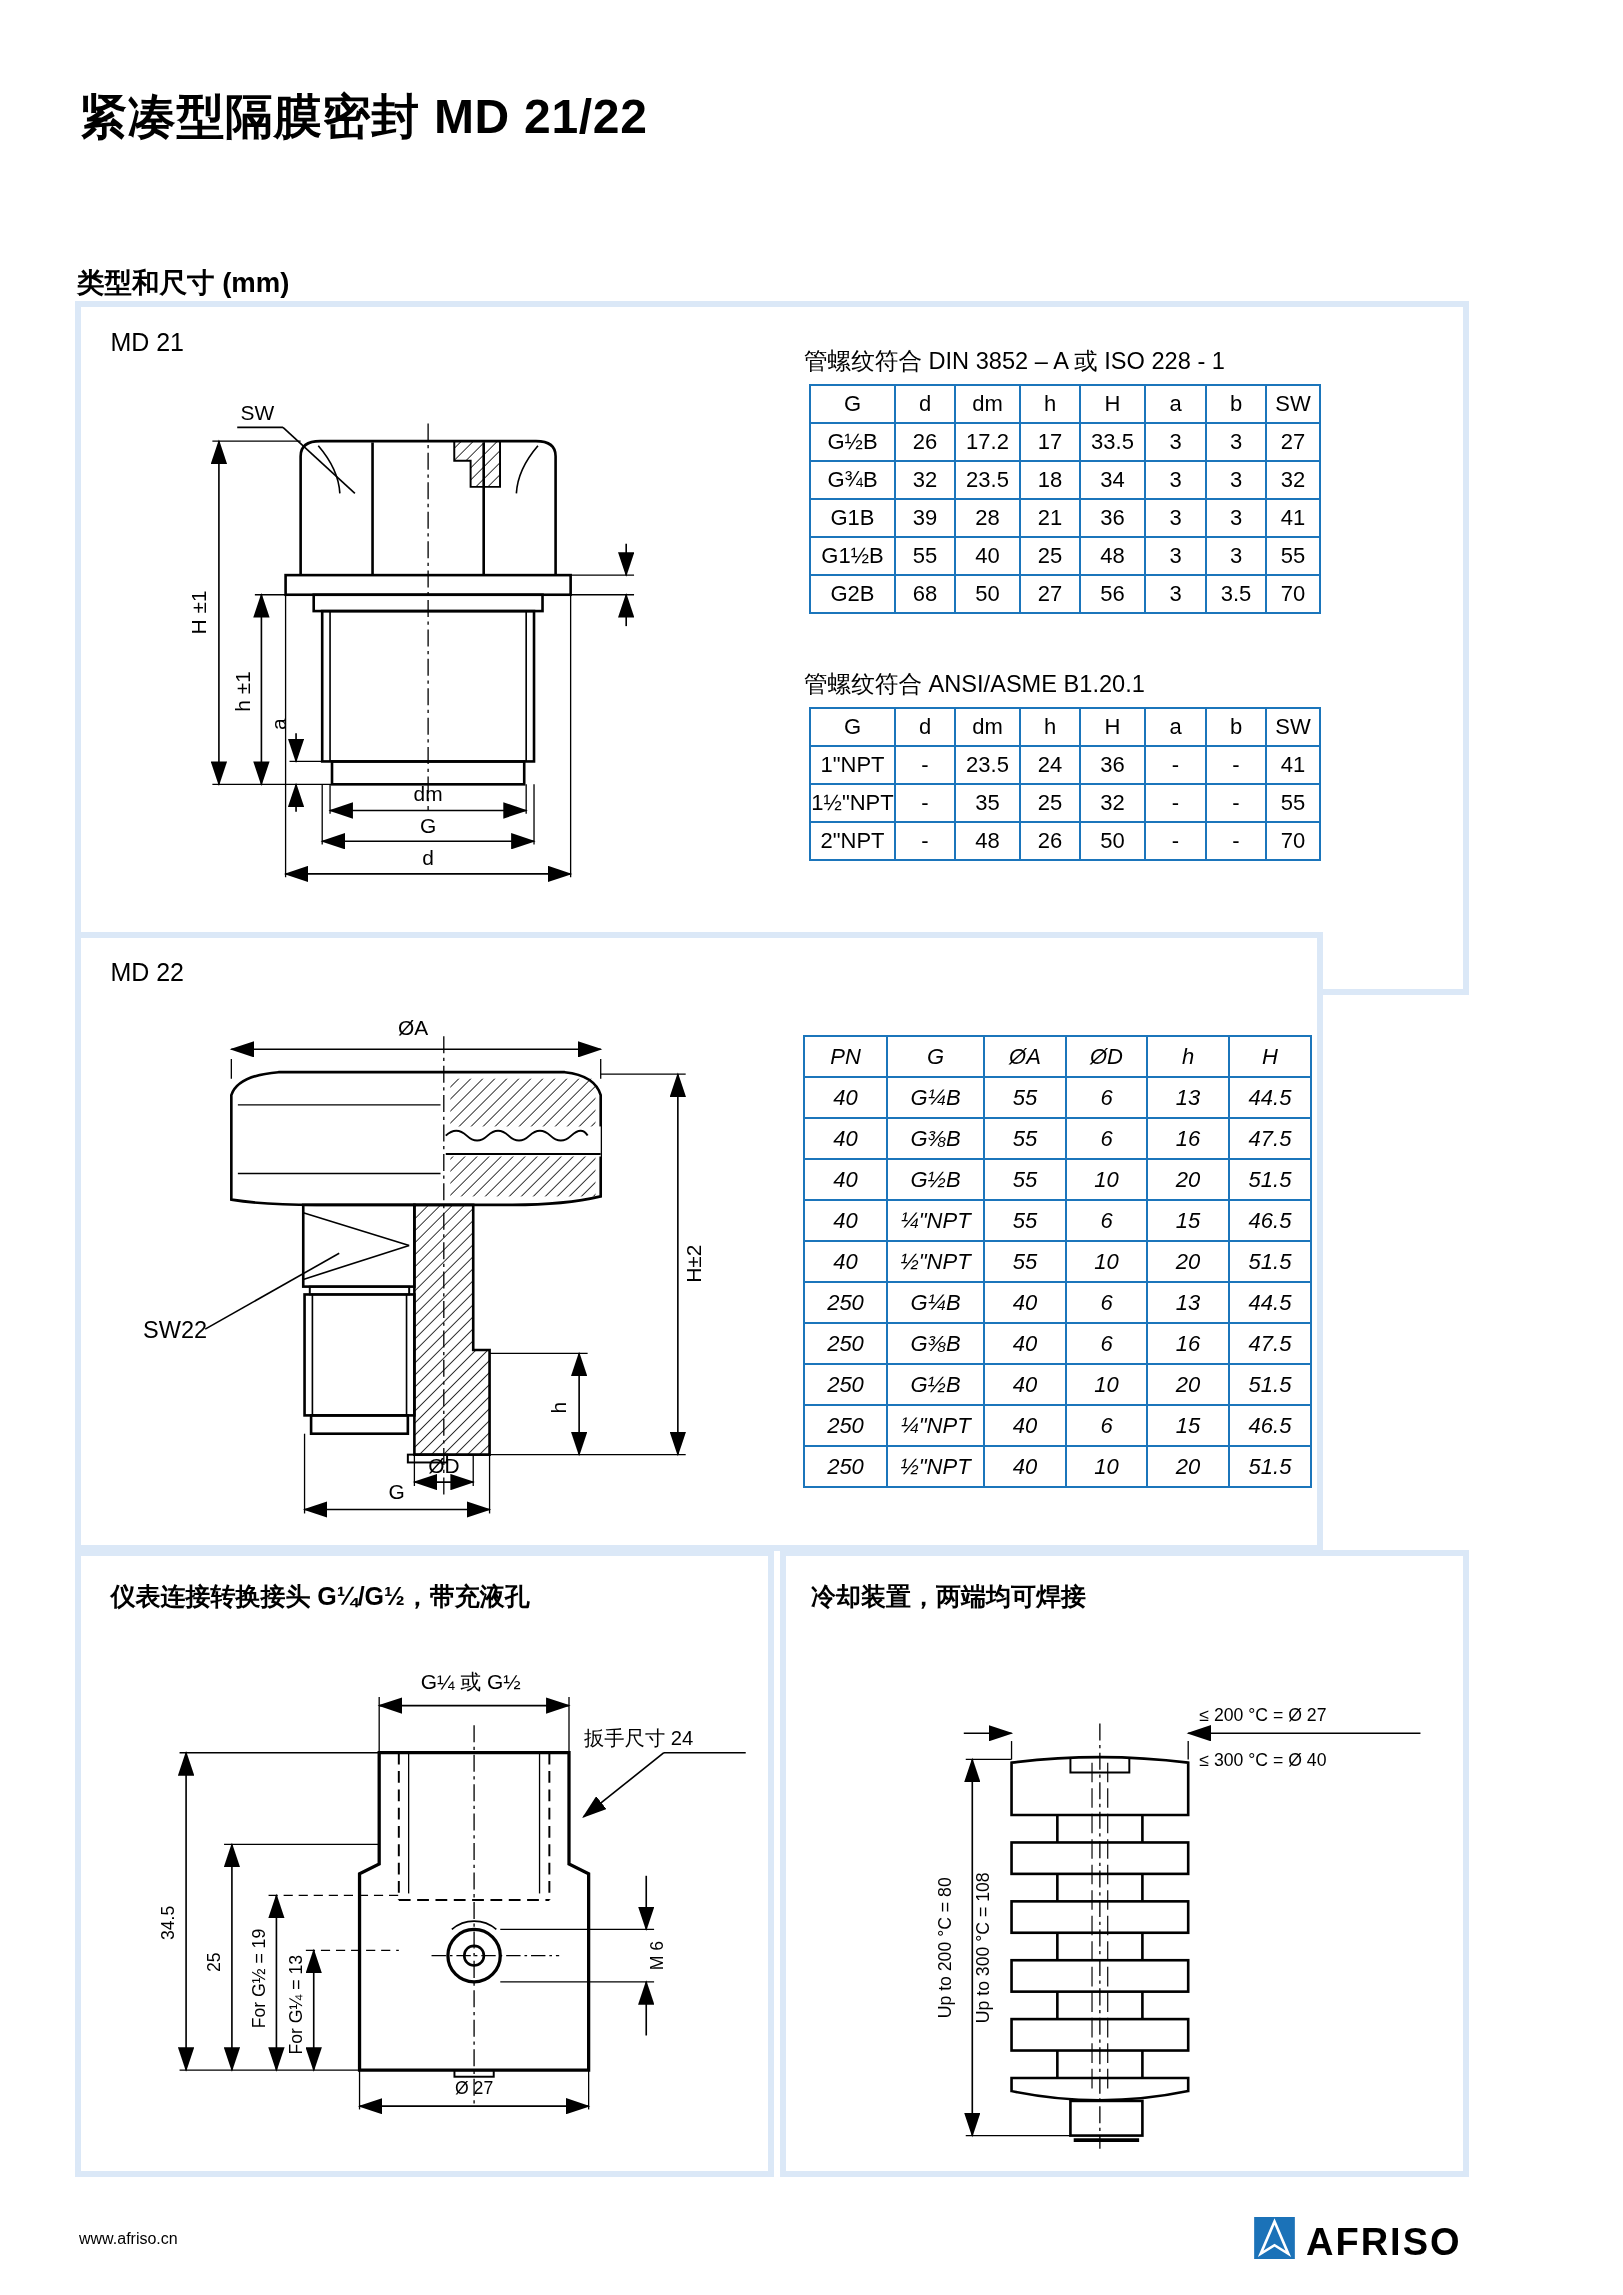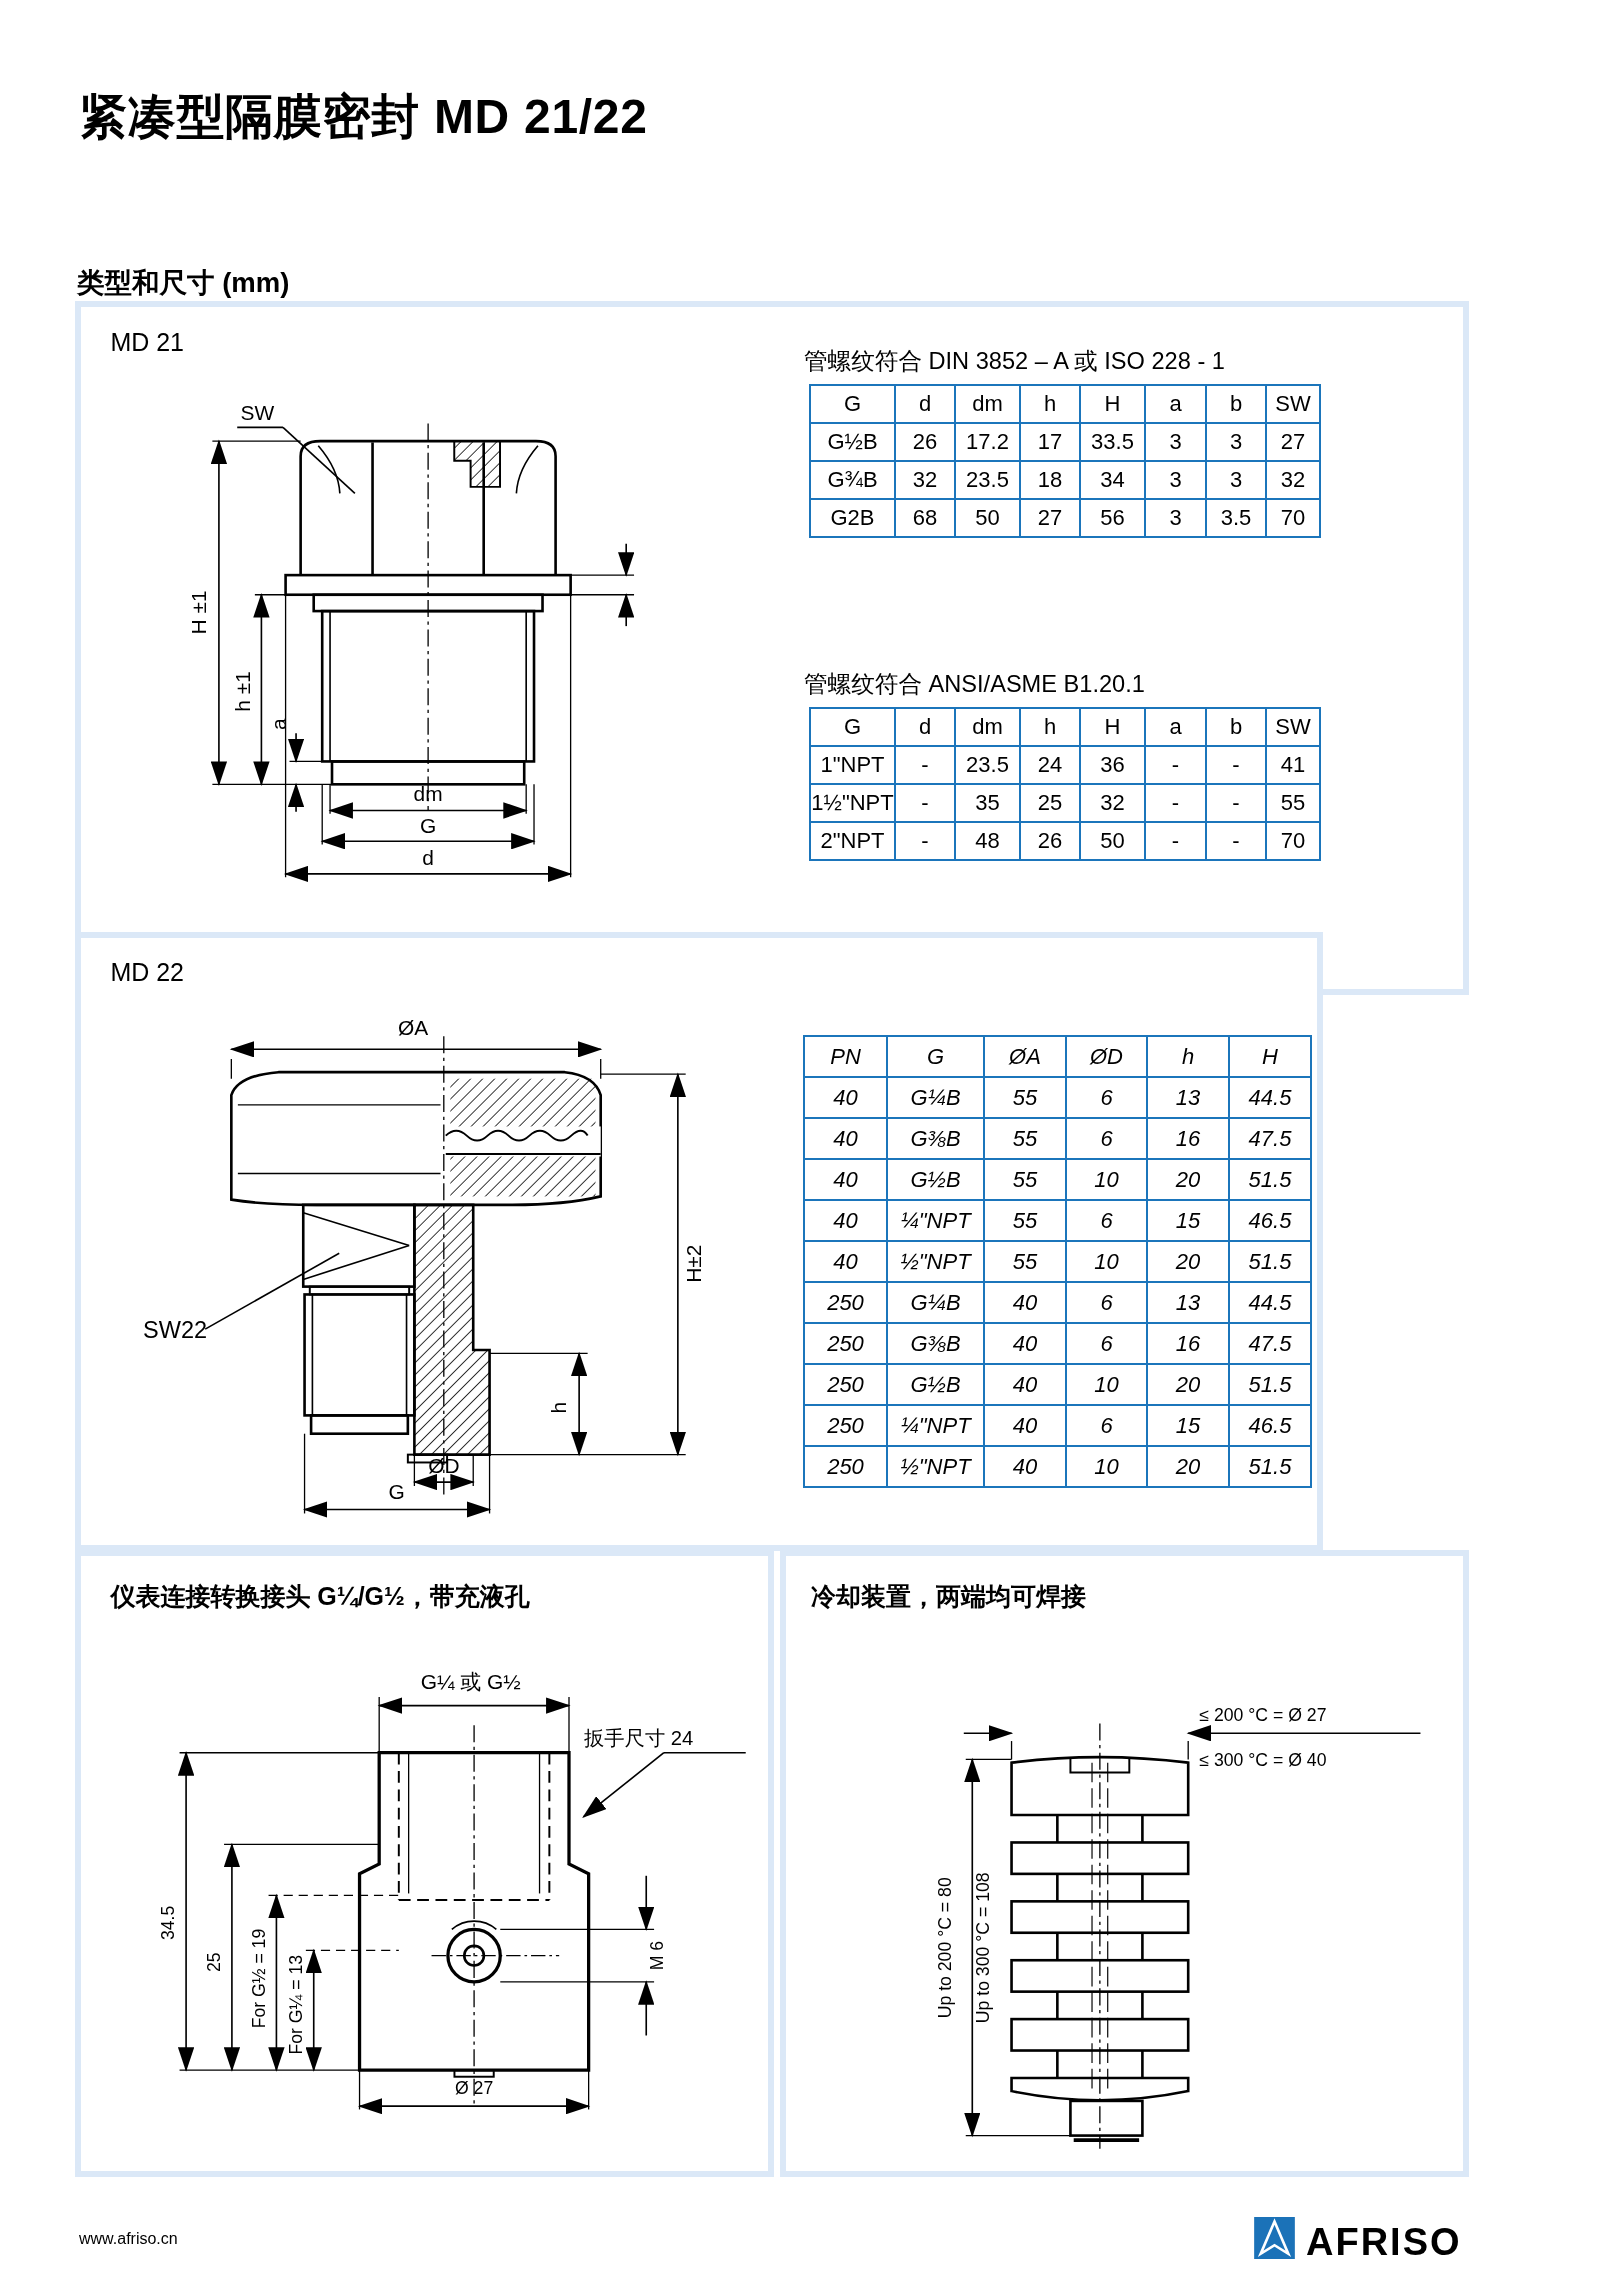--- a/index.html
+++ b/index.html
@@ -144,20 +144,40 @@
               <td>G¾B</td>
               <td>32</td>
               <td>23.5</td>
               <td>18</td>
               <td>34</td>
               <td>3</td>
               <td>3</td>
               <td>32</td>
             </tr>
             <tr>
+              <td>G1B</td>
+              <td>39</td>
+              <td>28</td>
+              <td>21</td>
+              <td>36</td>
+              <td>3</td>
+              <td>3</td>
+              <td>41</td>
+            </tr>
+            <tr>
+              <td>G1½B</td>
+              <td>55</td>
+              <td>40</td>
+              <td>25</td>
+              <td>48</td>
+              <td>3</td>
+              <td>3</td>
+              <td>55</td>
+            </tr>
+            <tr>
               <td>G2B</td>
               <td>68</td>
               <td>50</td>
               <td>27</td>
               <td>56</td>
               <td>3</td>
               <td>3.5</td>
               <td>70</td>
             </tr>
           </tbody>

